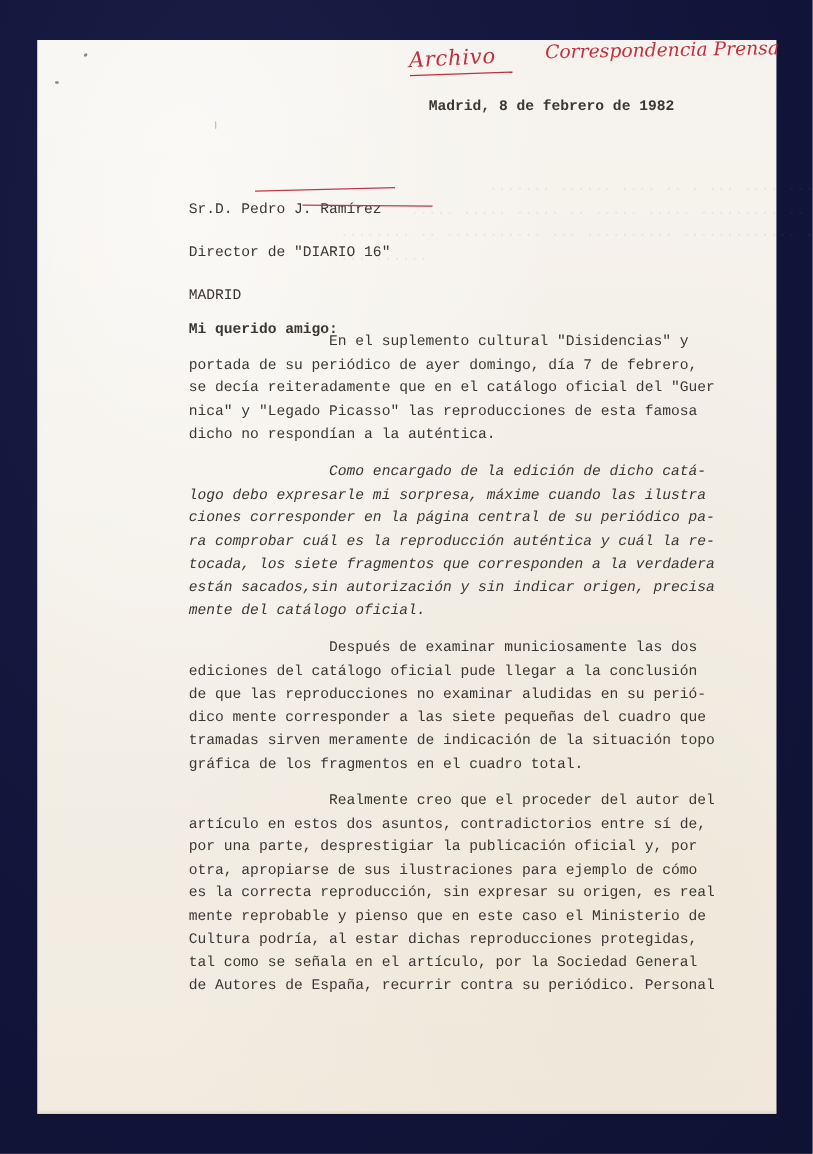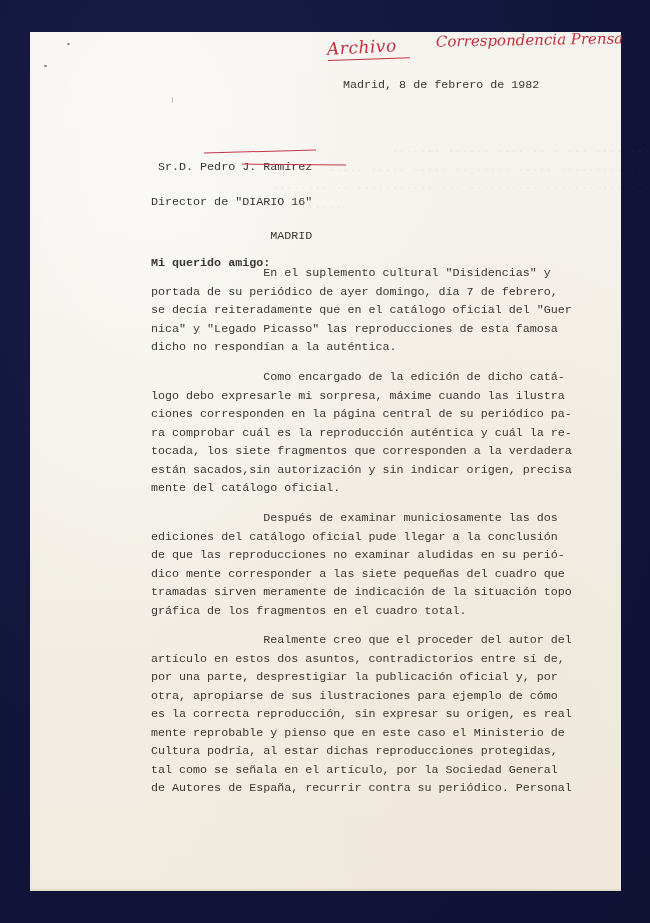--- a/index.html
+++ b/index.html
@@ -90,30 +90,30 @@
     .typed {
       position: absolute;
       color: #3a3633;
       font-size: 11.7px;
       line-height: 18.5px;
       white-space: pre;
     }
     .date {
       left: 343px;
       top: 76px;
+      font-weight: bold;
     }
     .addr {
       left: 151px;
       top: 139px;
       line-height: 11.5px;
     }
     .addr-line {
       display: block;
       height: 11.5px;
-      text-align: right;
     }
     .red-underline {
       position: absolute;
       height: 0;
       border-top: 1.3px solid #c0384a;
     }
     .ul1 { left: 204px; top: 151px; width: 112px; transform: rotate(-1.5deg); }
     .ul2 { left: 242px; top: 164px; width: 104px; transform: rotate(0.5deg); }
     .greeting {
       left: 151px;
@@ -126,21 +126,21 @@
       color: #3a3633;
       font-size: 11.7px;
       line-height: 18.5px;
     }
     .para .line {
       display: block;
       white-space: pre;
       height: 18.5px;
     }
     .p1 { top: 264px; }
-    .p2 { top: 368px; }
+    .p2 { top: 368px; font-style: italic; }
     .p3 { top: 509px; }
     .p4 { top: 631px; }
   </style>
 </head>
 <body>
 
 <div class="backdrop"></div>
 
 <div class="paper">
   <div class="paper-shadow-bottom"></div>
@@ -174,21 +174,21 @@
   <span class="line">                En el suplemento cultural "Disidencias" y</span>
   <span class="line">portada de su periódico de ayer domingo, día 7 de febrero,</span>
   <span class="line">se decía reiteradamente que en el catálogo oficial del "Guer</span>
   <span class="line">nica" y "Legado Picasso" las reproducciones de esta famosa</span>
   <span class="line">dicho no respondían a la auténtica.</span>
 </div>
 
 <div class="para p2">
   <span class="line">                Como encargado de la edición de dicho catá-</span>
   <span class="line">logo debo expresarle mi sorpresa, máxime cuando las ilustra</span>
-  <span class="line">ciones corresponden en la página central de su periódico pa-</span>
+  <span class="line">ciones corresponder en la página central de su periódico pa-</span>
   <span class="line">ra comprobar cuál es la reproducción auténtica y cuál la re-</span>
   <span class="line">tocada, los siete fragmentos que corresponden a la verdadera</span>
   <span class="line">están sacados,sin autorización y sin indicar origen, precisa</span>
   <span class="line">mente del catálogo oficial.</span>
 </div>
 
 <div class="para p3">
   <span class="line">                Después de examinar municiosamente las dos</span>
   <span class="line">ediciones del catálogo oficial pude llegar a la conclusión</span>
   <span class="line">de que las reproducciones no examinar aludidas en su perió-</span>

